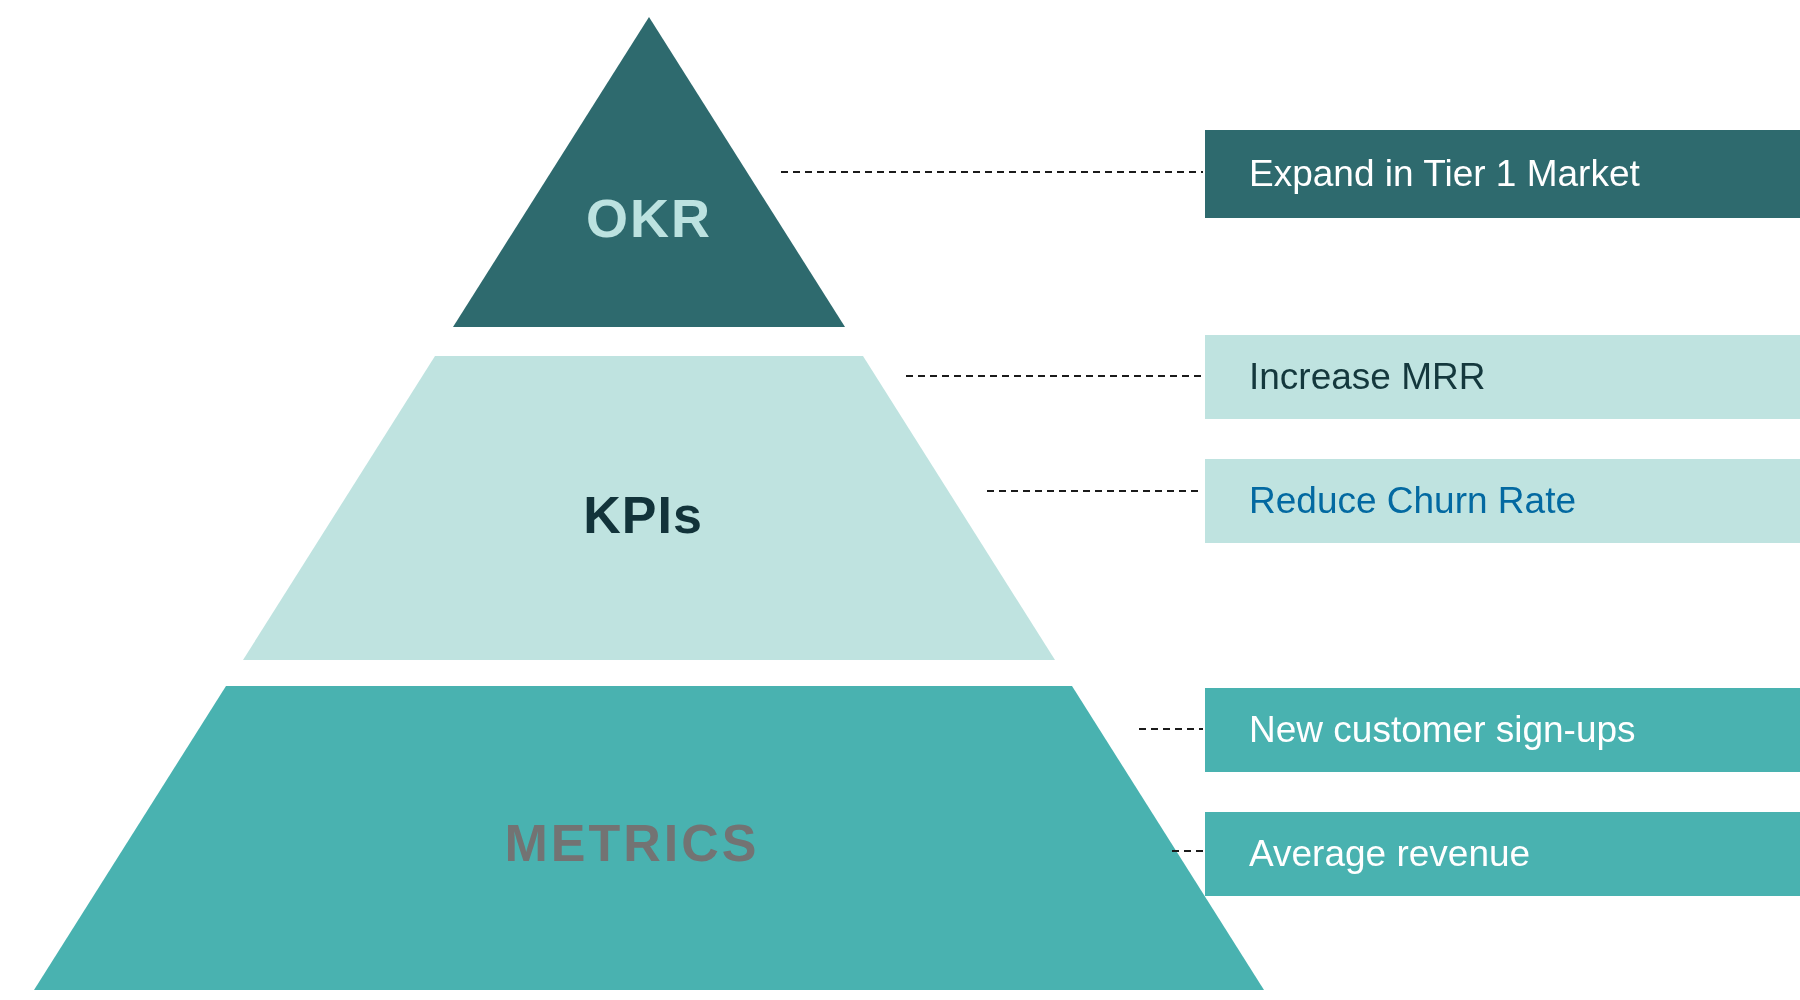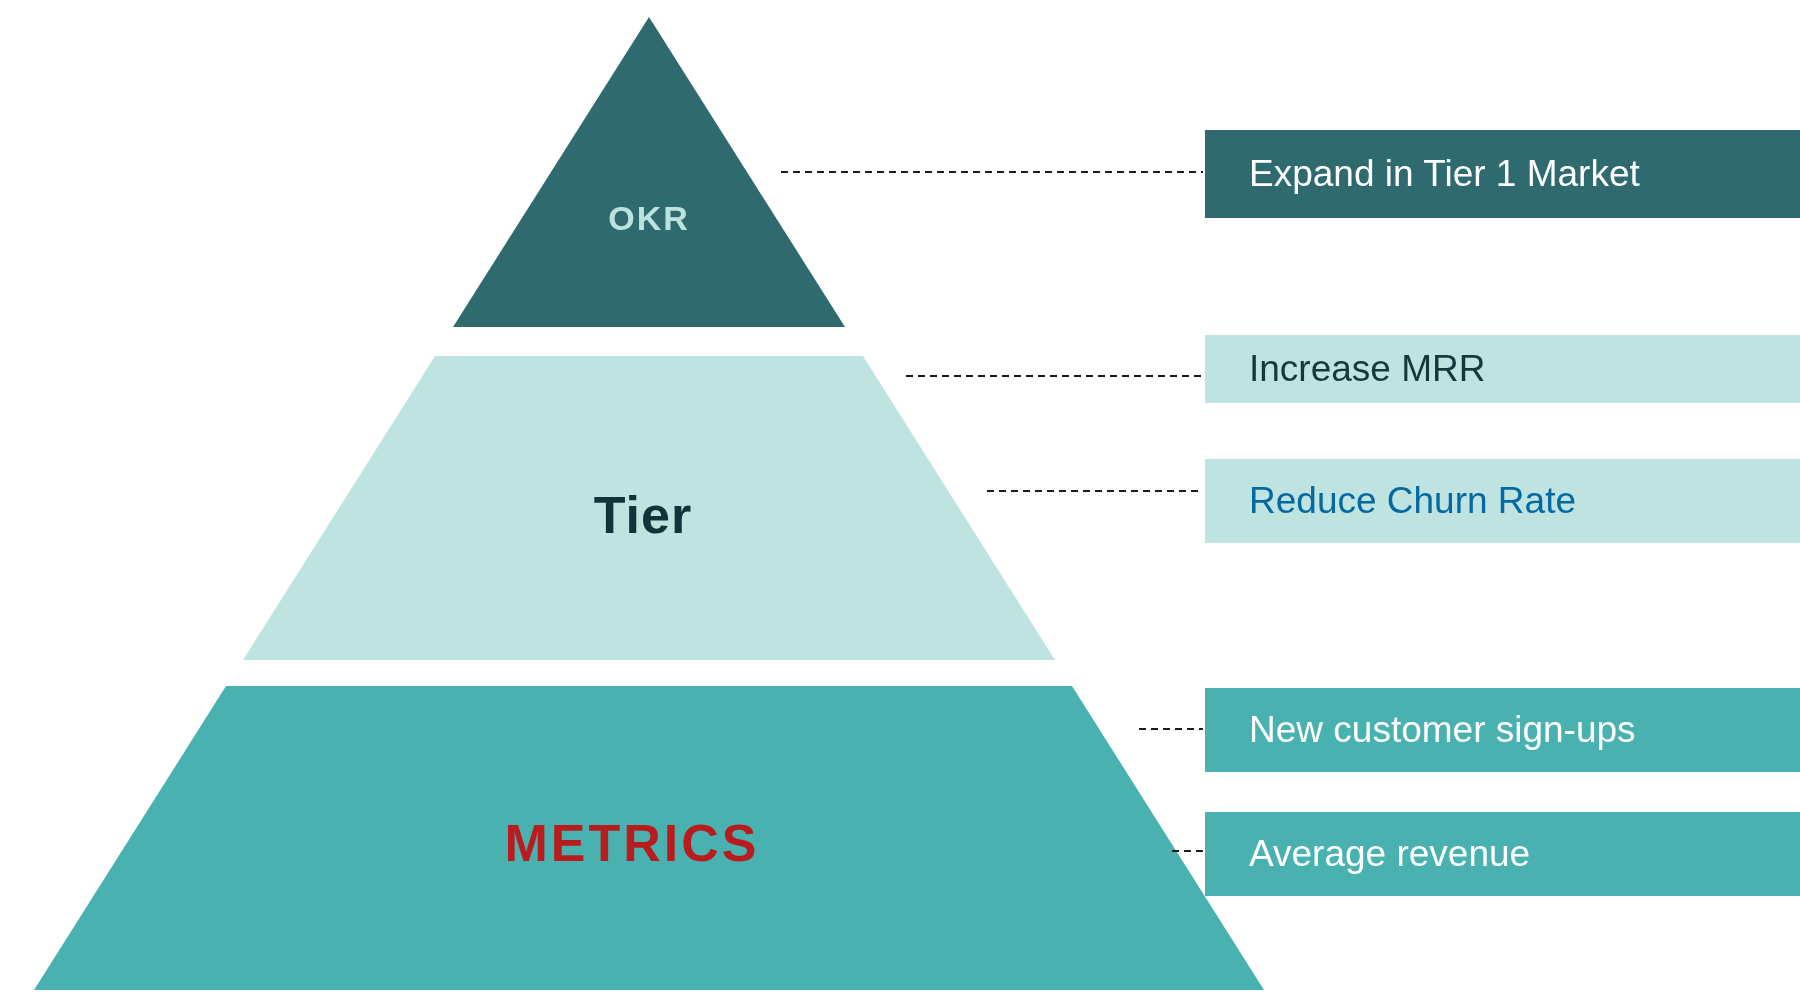--- a/index.html
+++ b/index.html
@@ -19,37 +19,37 @@
     left: 0; top: 0;
     width: 1800px; height: 1000px;
   }
 
   .tier-label {
     position: absolute;
     transform: translate(-50%, -50%);
     font-weight: 700;
     white-space: nowrap;
   }
-  .tier-label.okr     { left: 649px; top: 218px; font-size: 34px; letter-spacing: 2px; }
+  .tier-label.okr     { left: 649px; top: 218px; font-size: 54px; letter-spacing: 2px; }
   .tier-label.kpis    { left: 643px; top: 515px; font-size: 52px; letter-spacing: 1px; }
   .tier-label.metrics { left: 632px; top: 843px; font-size: 52px; letter-spacing: 3px; }
 
   .callout {
     position: absolute;
     left: 1205px;
     width: 595px;
     display: flex;
     align-items: center;
     padding-left: 44px;
     font-size: 37px;
     font-weight: 400;
     white-space: nowrap;
   }
   .callout.c1 { top: 130px; height: 88px; }
-  .callout.c2 { top: 335px; height: 68px; }
+  .callout.c2 { top: 335px; height: 84px; }
   .callout.c3 { top: 459px; height: 84px; }
   .callout.c4 { top: 688px; height: 84px; }
   .callout.c5 { top: 812px; height: 84px; }
 </style>
 </head>
 <body>
 
 <div class="canvas">
 
   <svg class="pyramid-svg" viewBox="0 0 1800 1000" xmlns="http://www.w3.org/2000/svg">
@@ -66,23 +66,23 @@
 
     <line x1="987" y1="491" x2="1203" y2="491" stroke-width="2" stroke-dasharray="7 5" stroke="#1b1b1b"></line>
 
     <line x1="1139" y1="729" x2="1203" y2="729" stroke-width="2" stroke-dasharray="7 5" stroke="#1b1b1b"></line>
 
     <line x1="1172" y1="851" x2="1203" y2="851" stroke-width="2" stroke-dasharray="7 5" stroke="#1b1b1b"></line>
   </svg>
 
   <div class="tier-label okr" style="color: rgb(188, 226, 224);">OKR</div>
 
-  <div class="tier-label kpis" style="color: rgb(18, 51, 58);">Tier</div>
+  <div class="tier-label kpis" style="color: rgb(18, 51, 58);">KPIs</div>
 
-  <div class="tier-label metrics" style="color: #b91c1c;">METRICS</div>
+  <div class="tier-label metrics" style="color: #737373;">METRICS</div>
 
   <div class="callout c1" style="background-color: rgb(46, 106, 110); color: rgb(255, 255, 255);">Expand in Tier 1 Market</div>
 
   <div class="callout c2" style="background-color: rgb(191, 227, 224); color: rgb(20, 56, 61);">Increase MRR</div>
 
   <div class="callout c3" style="background-color: rgb(191, 227, 224); color: #0369a1;">Reduce Churn Rate</div>
 
   <div class="callout c4" style="background-color: rgb(73, 178, 176); color: rgb(255, 255, 255);">New customer sign-ups</div>
 
   <div class="callout c5" style="background-color: rgb(73, 178, 176); color: rgb(255, 255, 255);">Average revenue</div>

